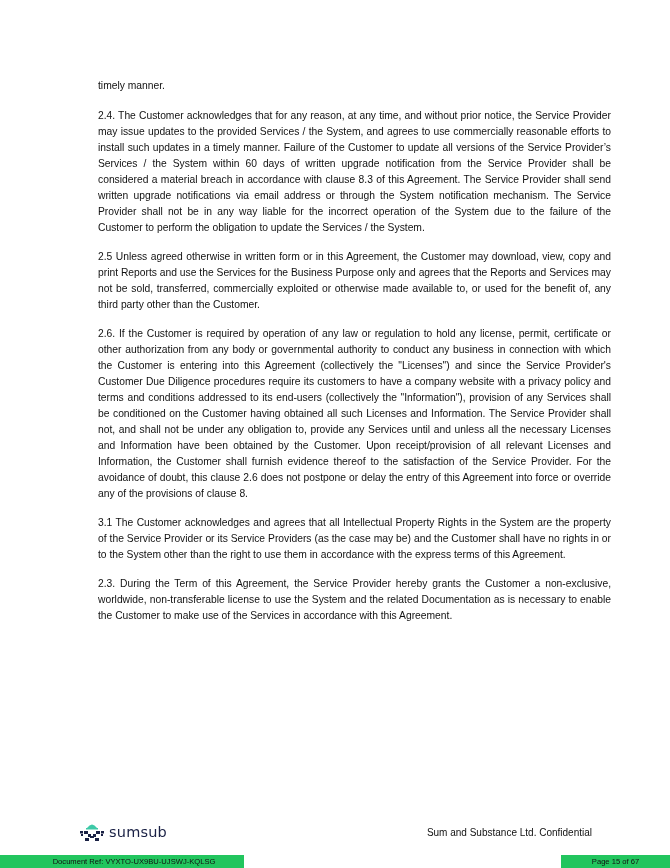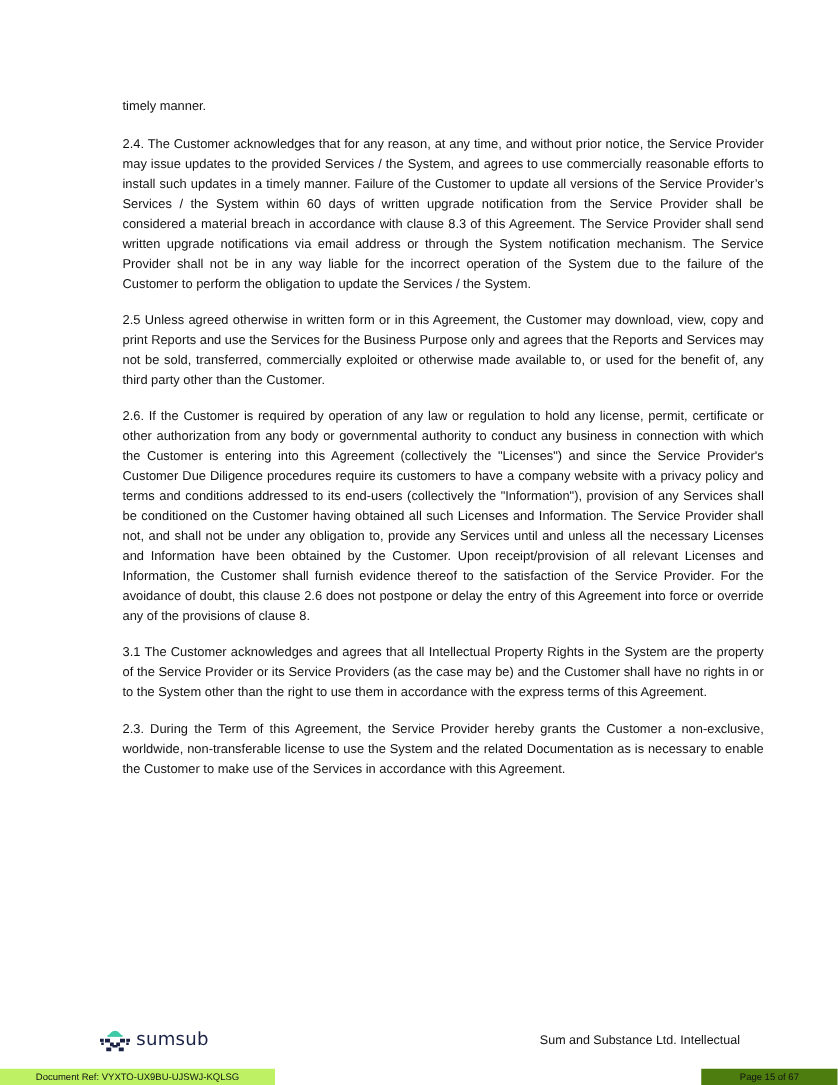--- a/index.html
+++ b/index.html
@@ -23,26 +23,26 @@
     .logo-text {
       font-family: "DejaVu Sans", sans-serif; font-size: 14.5px;
       color: #1a2145; letter-spacing: 0.2px;
     }
     .confidential {
       position: absolute; right: 78px; top: 827px;
       font-size: 10px; color: #111111;
     }
     .ref-box {
       position: absolute; left: 0; top: 855px; width: 220px; height: 13px;
-      background: #bef264; font-size: 7.6px; line-height: 13px;
-      text-align: center; color: #111111;
+      background: #22c55e; font-size: 7.6px; line-height: 13px;
+      text-align: center; color: #111111; padding-left: 24px;
     }
     .page-box {
       position: absolute; left: 561px; top: 855px; width: 109px; height: 13px;
-      background: #4d7c0f; font-size: 7.6px; line-height: 13px;
+      background: #22c55e; font-size: 7.6px; line-height: 13px;
       text-align: center; color: #111111;
     }
   </style>
 </head>
 <body>
 
 <div class="content">
   <p class="para first">timely manner.</p>
   <p class="para">2.4. The Customer acknowledges that for any reason, at any time, and without prior notice, the Service Provider may issue updates to the provided Services / the System, and agrees to use commercially reasonable efforts to install such updates in a timely manner. Failure of the Customer to update all versions of the Service Provider’s Services / the System within 60 days of written upgrade notification from the Service Provider shall be considered a material breach in accordance with clause 8.3 of this Agreement. The Service Provider shall send written upgrade notifications via email address or through the System notification mechanism. The Service Provider shall not be in any way liable for the incorrect operation of the System due to the failure of the Customer to perform the obligation to update the Services / the System.</p>
   <p class="para">2.5 Unless agreed otherwise in written form or in this Agreement, the Customer may download, view, copy and print Reports and use the Services for the Business Purpose only and agrees that the Reports and Services may not be sold, transferred, commercially exploited or otherwise made available to, or used for the benefit of, any third party other than the Customer.</p>
@@ -63,16 +63,16 @@
     <rect x="22" y="13" width="2" height="2" fill="#1a2145"></rect>
     <rect x="9" y="13" width="3" height="3" fill="#1a2145"></rect>
     <rect x="14" y="13" width="3" height="3" fill="#1a2145"></rect>
     <rect x="11" y="15" width="4" height="2" fill="#1a2145"></rect>
     <rect x="6" y="17" width="4" height="3" fill="#1a2145"></rect>
     <rect x="16" y="17" width="4" height="3" fill="#1a2145"></rect>
   </svg>
   <span class="logo-text">sumsub</span>
 </div>
 
-<div class="confidential">Sum and Substance Ltd. Intellectual</div>
+<div class="confidential">Sum and Substance Ltd. Confidential</div>
 
 <div class="ref-box">Document Ref: VYXTO-UX9BU-UJSWJ-KQLSG</div>
 <div class="page-box">Page 15 of 67</div>
 
 </body></html>

